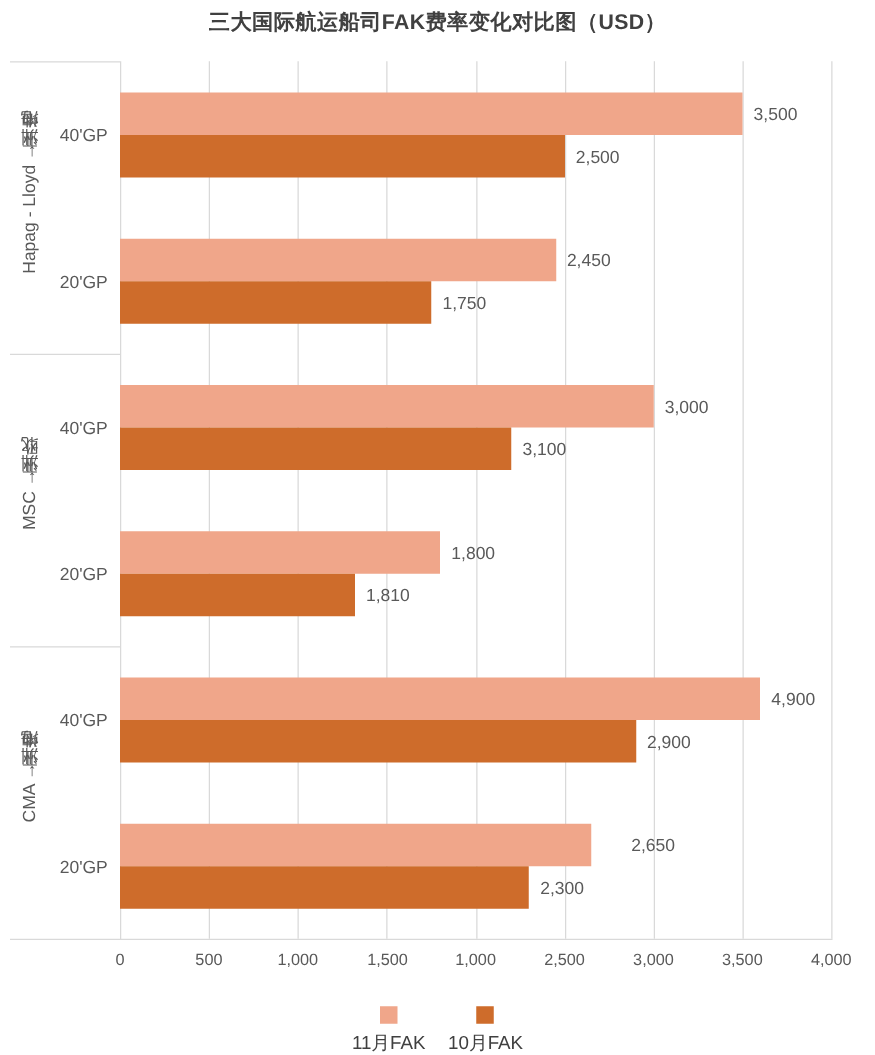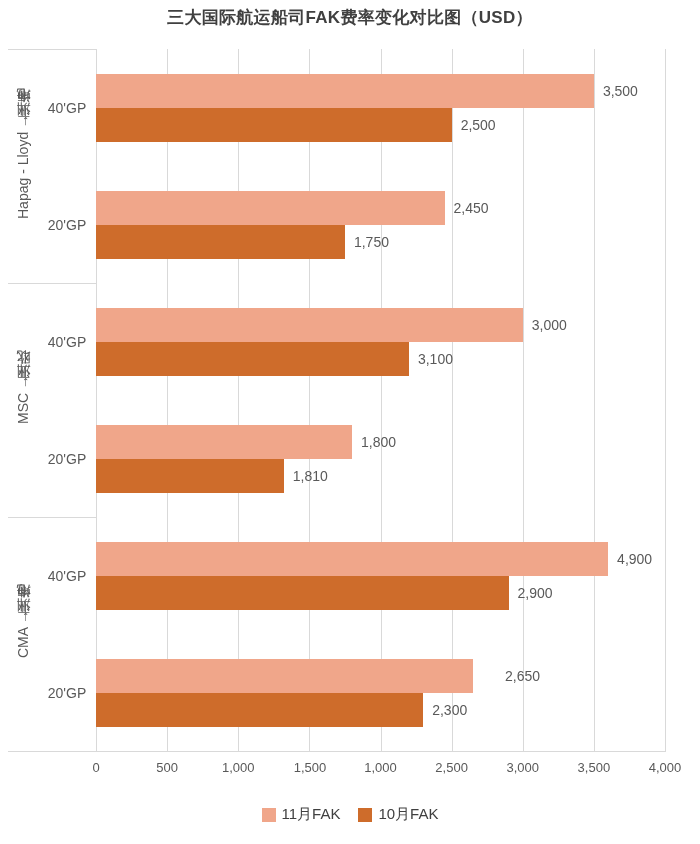--- a/index.html
+++ b/index.html
@@ -156,20 +156,21 @@
     justify-content: center;
     align-items: center;
     gap: 18px;
   }
   .legend-item {
     display: flex;
     align-items: center;
     gap: 6px;
     font-size: 15px;
     color: #404040;
+    flex-direction: column;
   }
   .legend-swatch {
     width: 14px;
     height: 14px;
     display: inline-block;
   }
 </style>
 </head>
 <body>
 

